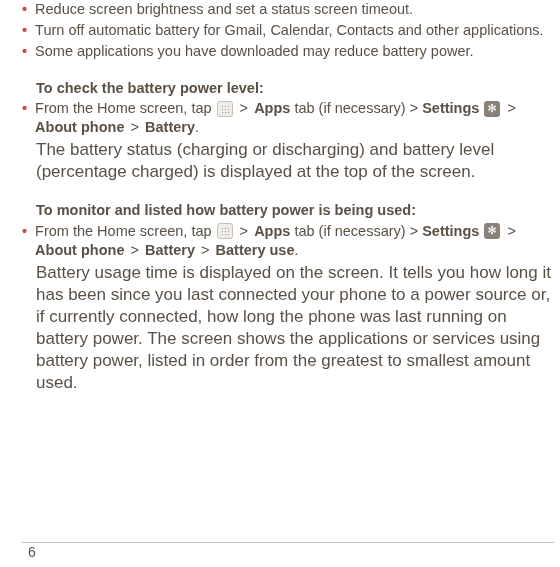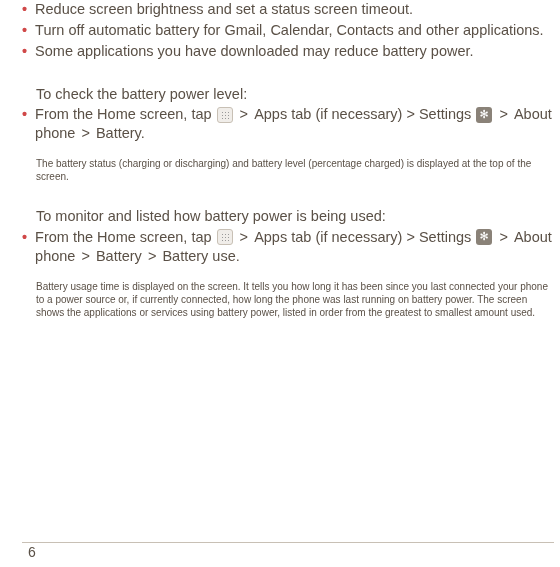--- a/index.html
+++ b/index.html
@@ -19,30 +19,30 @@
       font-size: 14.5px;
     }
     .bullet-dot {
       color: #d04848;
       margin-right: 8px;
       flex-shrink: 0;
       font-weight: bold;
     }
     .bullet-text { flex: 1; }
     .section-heading {
-      font-weight: normal;
+      font-weight: bold;
       font-size: 14.5px;
-      margin-top: 24px;
+      margin-top: 18px;
       margin-bottom: 2px;
       padding-left: 14px;
     }
     .nav-path {
       font-size: 14.5px;
     }
-    .nav-path .bold { font-weight: normal; }
+    .nav-path .bold { font-weight: bold; }
     .icon-apps, .icon-gear {
       display: inline-block;
       width: 16px;
       height: 16px;
       vertical-align: middle;
       border-radius: 3px;
       position: relative;
       top: -1px;
       margin: 0 1px;
     }
@@ -63,23 +63,23 @@
     }
     .icon-gear::before {
       content: '✻';
       position: absolute;
       color: #fff;
       font-size: 11px;
       top: 0px;
       left: 3px;
     }
     .plain-para {
-      font-size: 10px;
+      font-size: 17px;
       padding-left: 14px;
-      margin-top: 14px;
+      margin-top: 2px;
     }
     .page-number {
       position: absolute;
       bottom: 6px;
       left: 28px;
       font-size: 14px;
       color: #5a5046;
     }
     .footer-rule {
       position: absolute;

